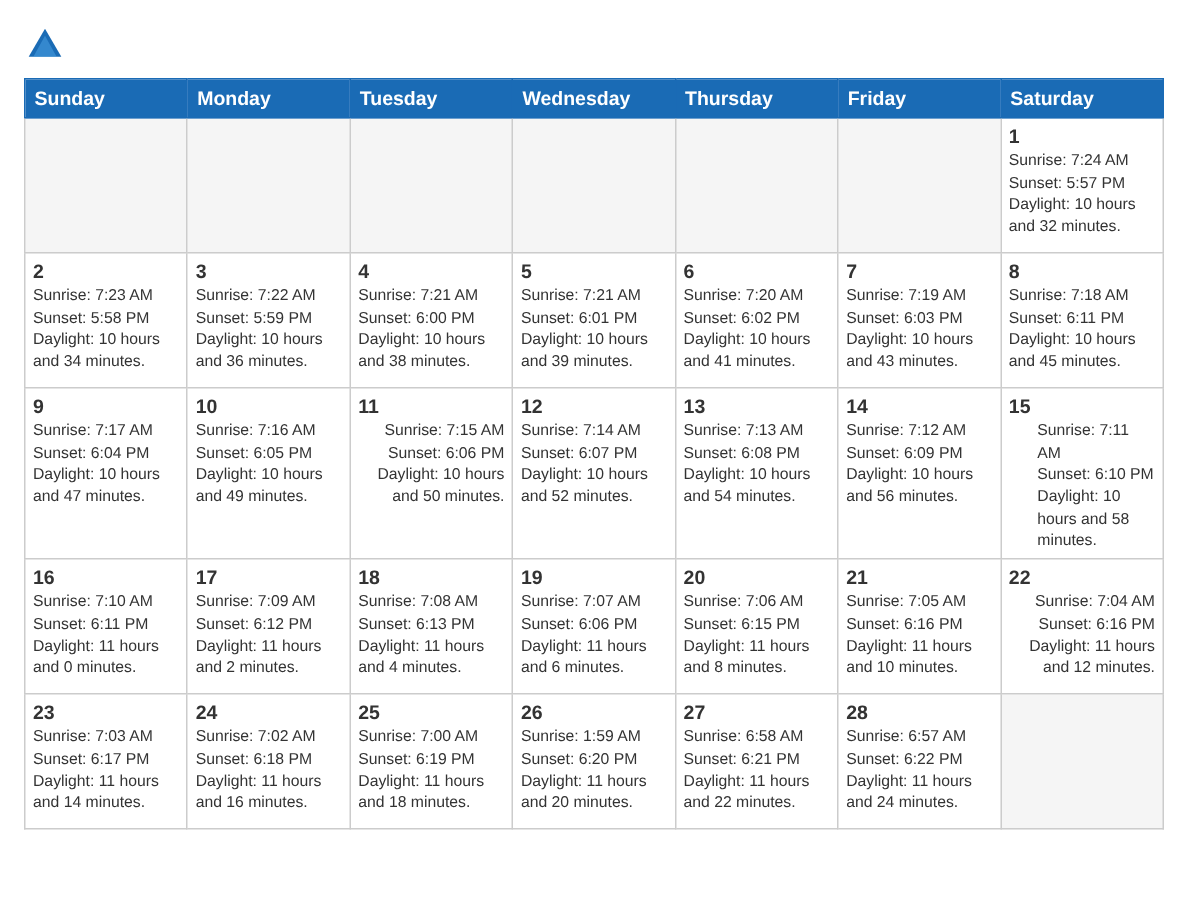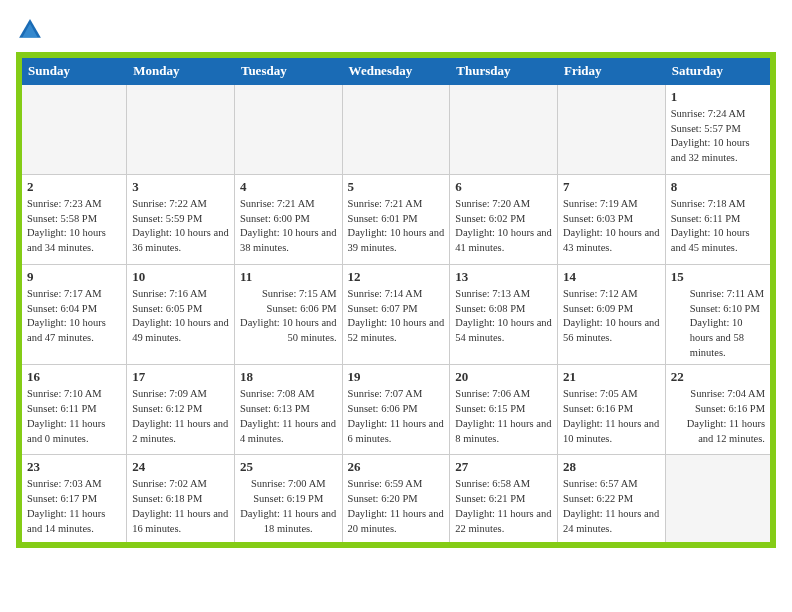--- a/index.html
+++ b/index.html
@@ -40,22 +40,21 @@
       font-weight: bold;
       color: #333;
     }
     .calendar-subtitle {
       font-size: 15px;
       color: #555;
     }
     .calendar-table {
       width: 100%;
       border-collapse: collapse;
-      border: 6px solid #84cc16;
-      font-family: Liberation Serif, serif;
+      border: 1px solid #84cc16;
     }
     .calendar-table th {
       background-color: #1a6bb5;
       color: #fff;
       text-align: left;
       padding: 5px 6px;
       font-size: 13px;
       border: 1px solid #1a6bb5;
     }
     .calendar-table td {
@@ -271,27 +270,27 @@
 Daylight: 11 hours and 14 minutes.</div>
         </td>
         <td>
           <span class="day-number">24</span>
           <div class="day-info" style="white-space: pre-line;">Sunrise: 7:02 AM
 Sunset: 6:18 PM
 Daylight: 11 hours and 16 minutes.</div>
         </td>
         <td>
           <span class="day-number">25</span>
-          <div class="day-info" style="white-space: pre-line; text-align: center;">Sunrise: 7:00 AM
+          <div class="day-info" style="white-space: pre-line;">Sunrise: 7:00 AM
 Sunset: 6:19 PM
 Daylight: 11 hours and 18 minutes.</div>
         </td>
         <td>
           <span class="day-number">26</span>
-          <div class="day-info" style="white-space: pre-line;">Sunrise: 6:59 AM
+          <div class="day-info" style="white-space: pre-line;">Sunrise: 1:59 AM
 Sunset: 6:20 PM
 Daylight: 11 hours and 20 minutes.</div>
         </td>
         <td>
           <span class="day-number">27</span>
           <div class="day-info" style="white-space: pre-line;">Sunrise: 6:58 AM
 Sunset: 6:21 PM
 Daylight: 11 hours and 22 minutes.</div>
         </td>
         <td>

